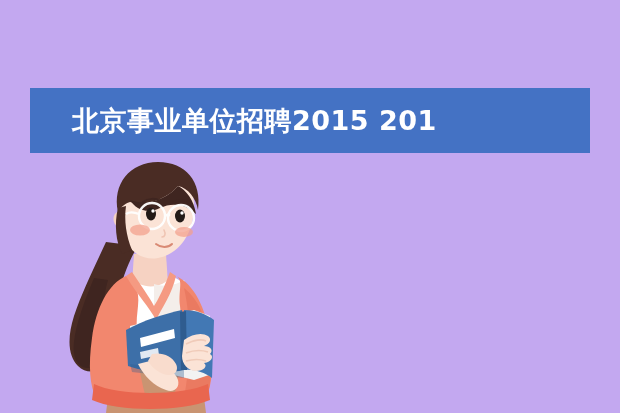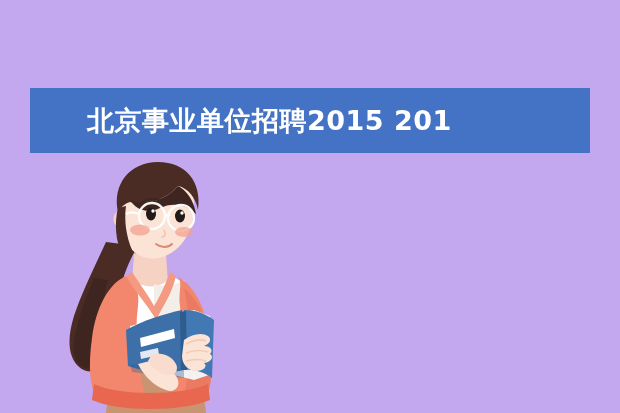--- a/index.html
+++ b/index.html
@@ -24,21 +24,21 @@
   #title-banner {
     position: absolute;
     left: 30px;
     top: 88px;
     width: 560px;
     height: 65px;
     background: #4472c4;
     display: flex;
     align-items: center;
     box-sizing: border-box;
-    padding-left: 57px;
+    padding-left: 42px;
   }
   #title-text {
     color: #ffffff;
     font-size: 27px;
     font-weight: bold;
     letter-spacing: 0.5px;
     line-height: 1;
     white-space: nowrap;
     font-family: "DejaVu Sans", "Liberation Sans", sans-serif;
   }

